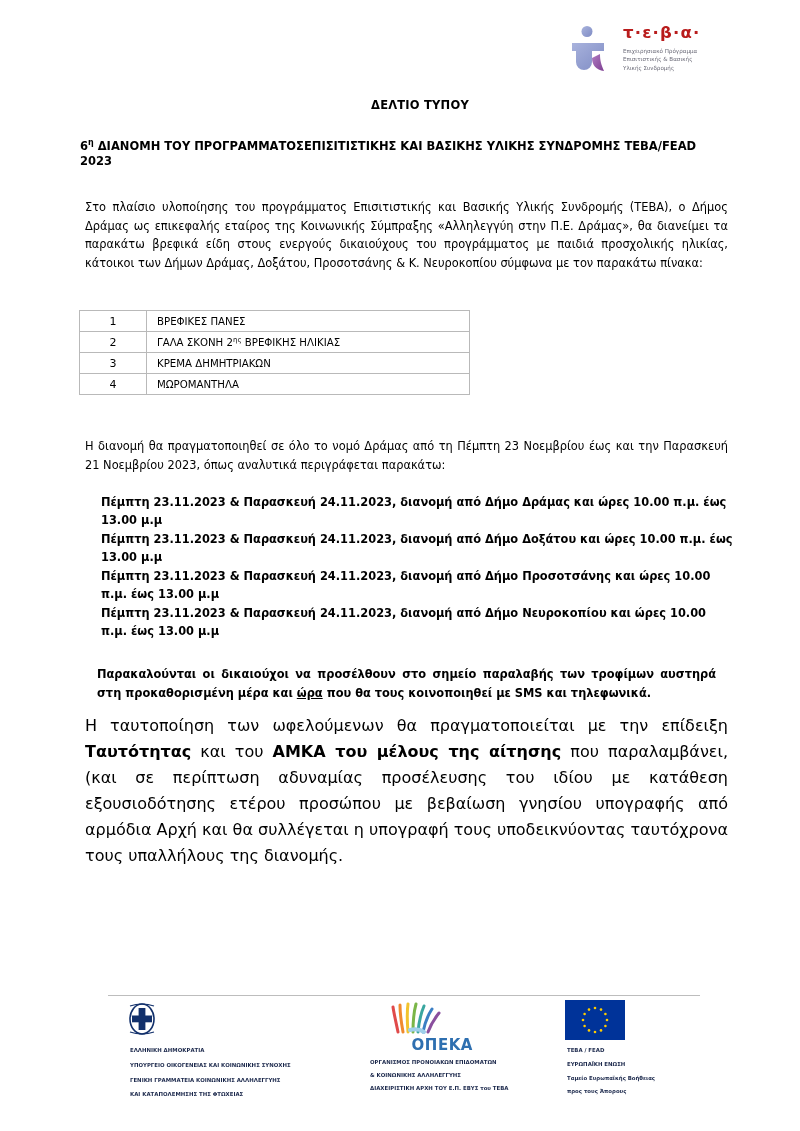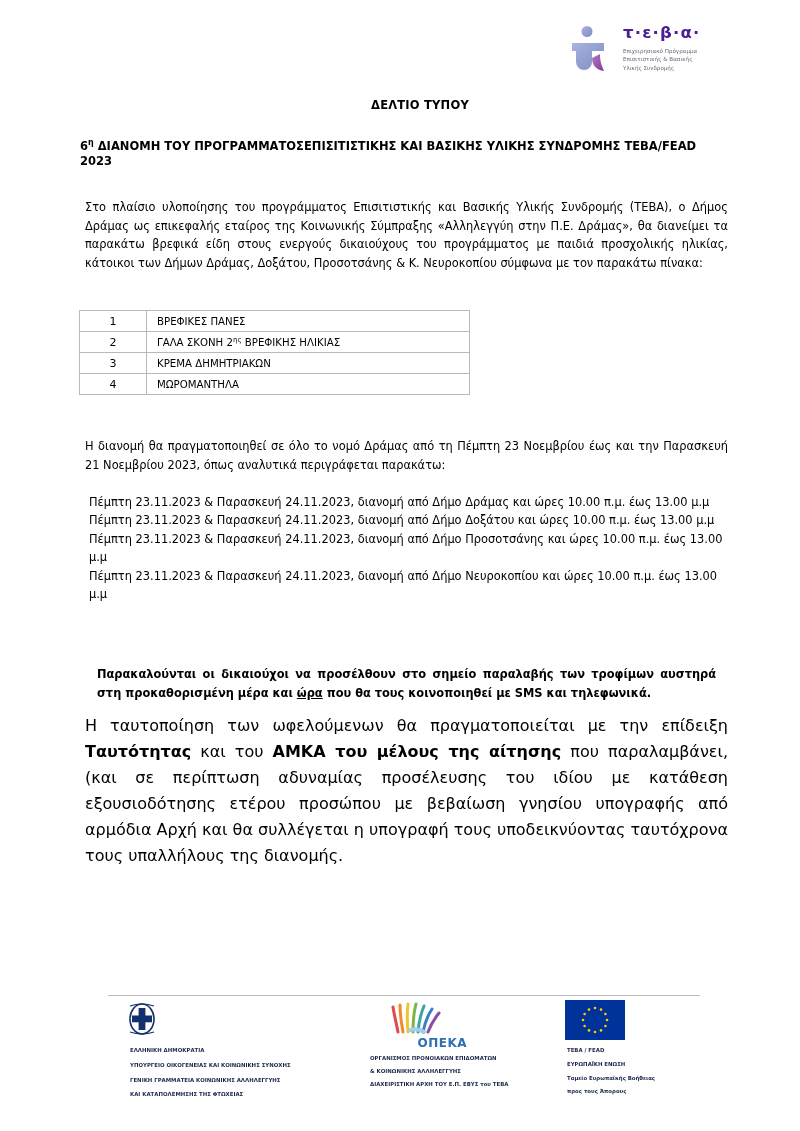--- a/index.html
+++ b/index.html
@@ -42,21 +42,21 @@
   .teba-mark svg { display: block; }
   .teba-text {
     margin-left: 10px;
     padding-top: 3px;
   }
   .teba-word {
     font-family: "DejaVu Sans", "Liberation Sans", sans-serif;
     font-size: 16.5px;
     font-weight: bold;
     letter-spacing: 1.2px;
-    color: #4c1d95;
+    color: #b91c1c;
     line-height: 1;
     white-space: nowrap;
   }
   .teba-sub {
     margin-top: 5px;
     font-size: 5.6px;
     line-height: 1.55;
     color: #6b6b78;
     white-space: nowrap;
   }
@@ -141,23 +141,23 @@
     top: 437px;
     width: 643px;
   }
   .sched {
     position: absolute;
     left: 85px;
     top: 493px;
     width: 648px;
   }
   .sched p {
-    margin: 0 0 0 4px;
+    margin: 0 0 0 16px;
     font-size: 11.4px;
-    font-weight: normal;
+    font-weight: bold;
     line-height: 1.62;
     text-align: left;
   }
   .sec-request {
     position: absolute;
     left: 85px;
     top: 653px;
     width: 643px;
   }
   .sec-request p {
@@ -246,21 +246,21 @@
   .fb-opeka .ftext { margin-top: 4px; margin-left: 0px; color: #1d2a4d; }
   .fb-eu { left: 565px; top: 0px; }
   .fb-eu .ftext { margin-top: 5px; margin-left: 2px; color: #1d2a4d; }
   .eu-flag {
     width: 60px;
     height: 40px;
     background: #003399;
     position: relative;
   }
   .opeka-word {
-    font-size: 12px;
+    font-size: 15px;
     font-weight: bold;
     color: #2e6fb0;
     letter-spacing: 0.5px;
     text-align: center;
     margin-top: -2px;
     margin-left: 6px;
   }
   .gr-emblem { width: 34px; height: 40px; }
 </style>
 </head>

